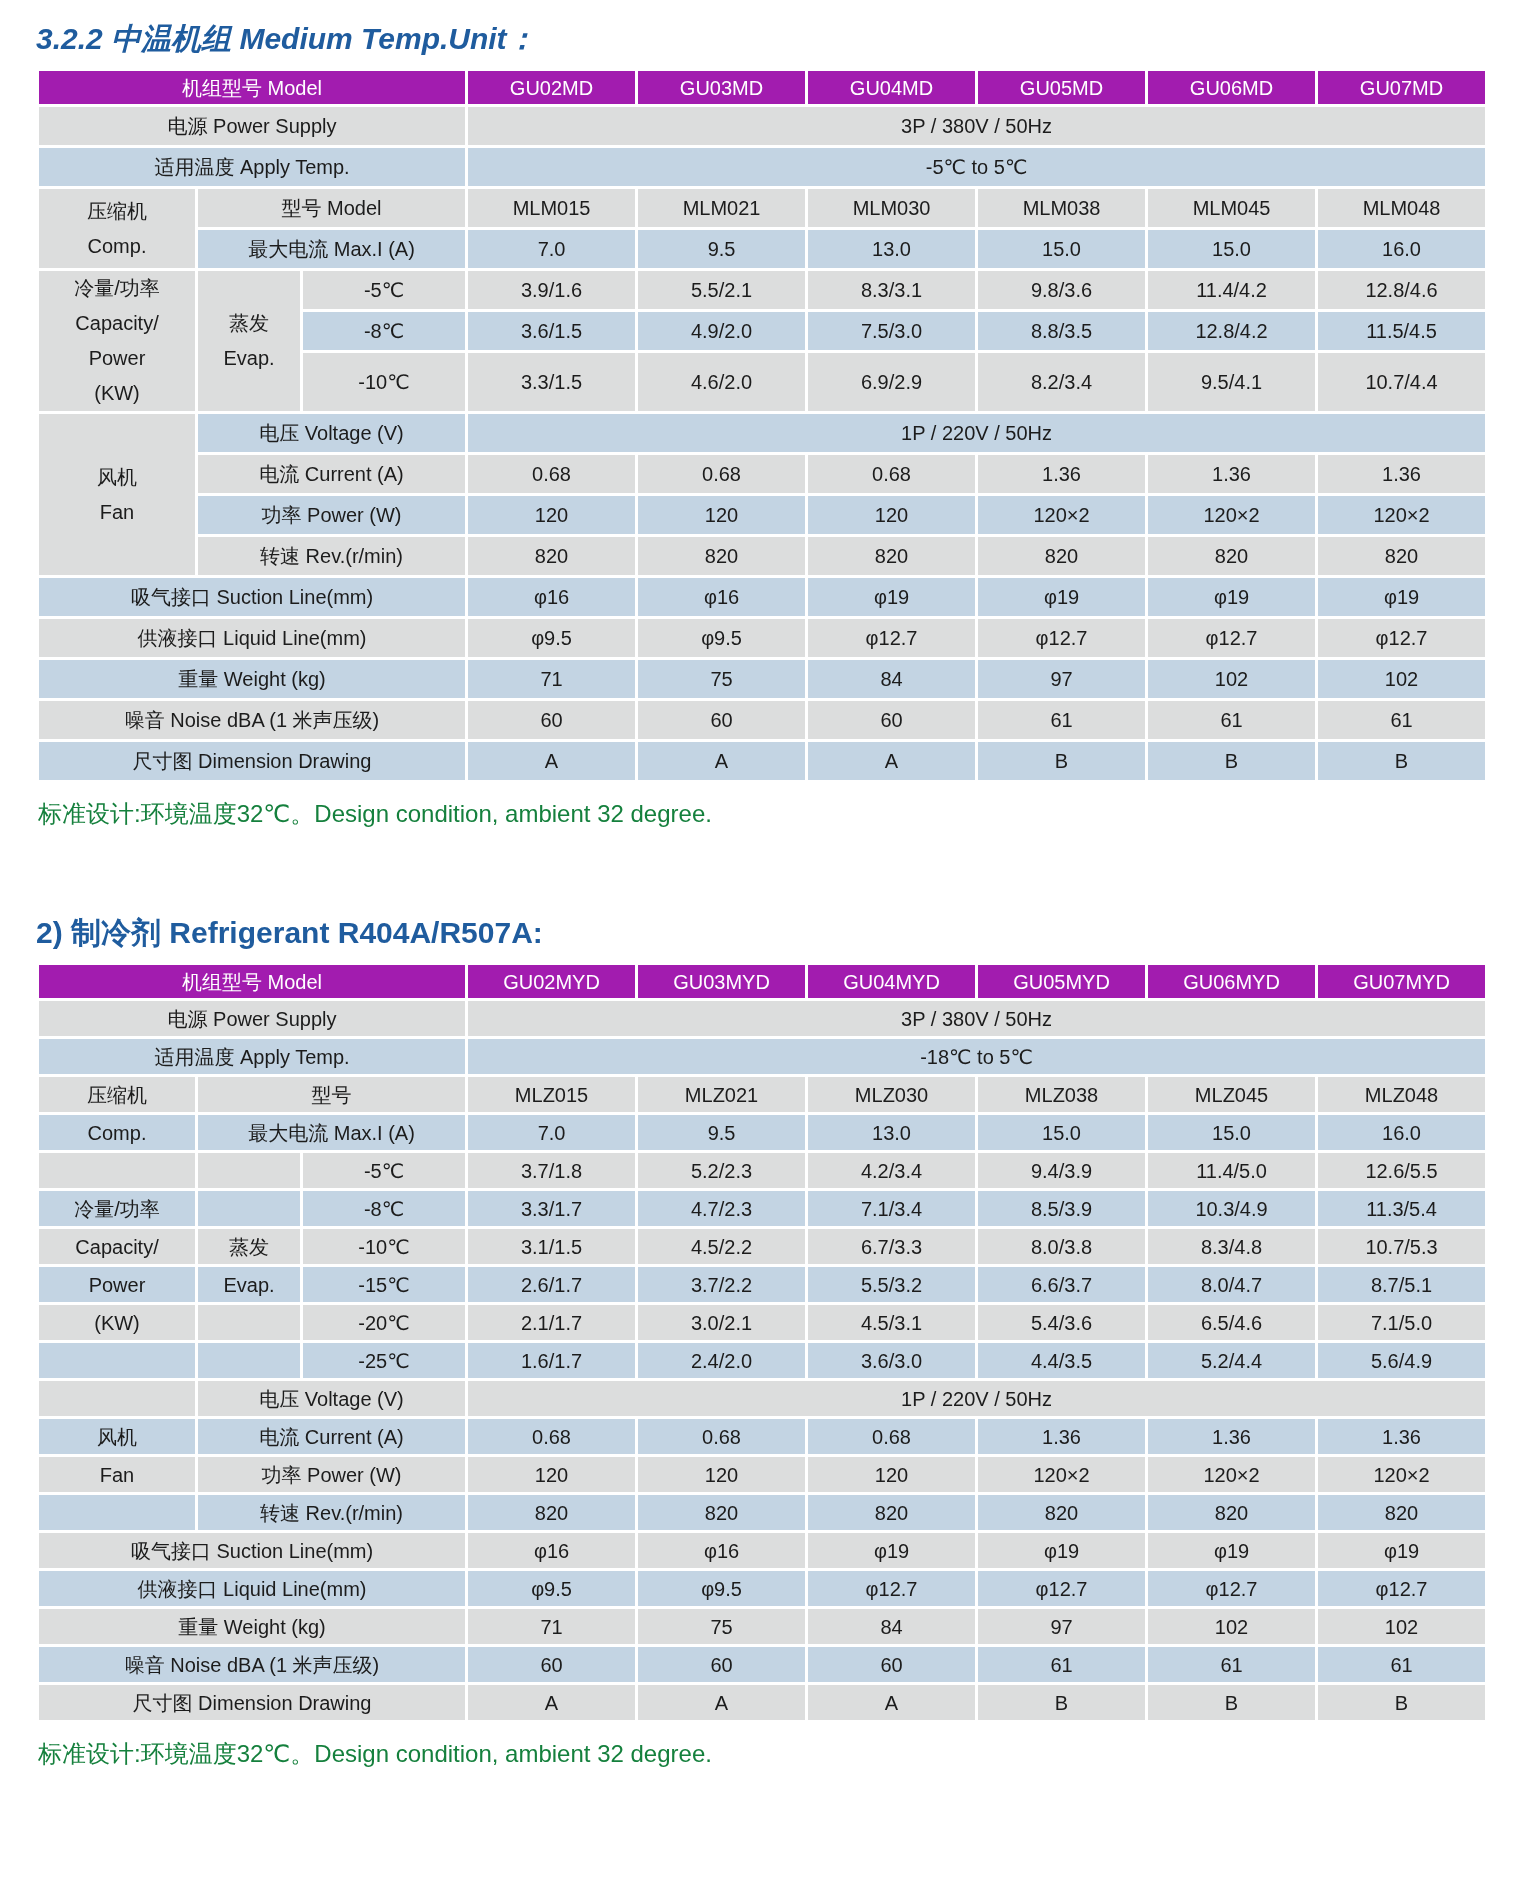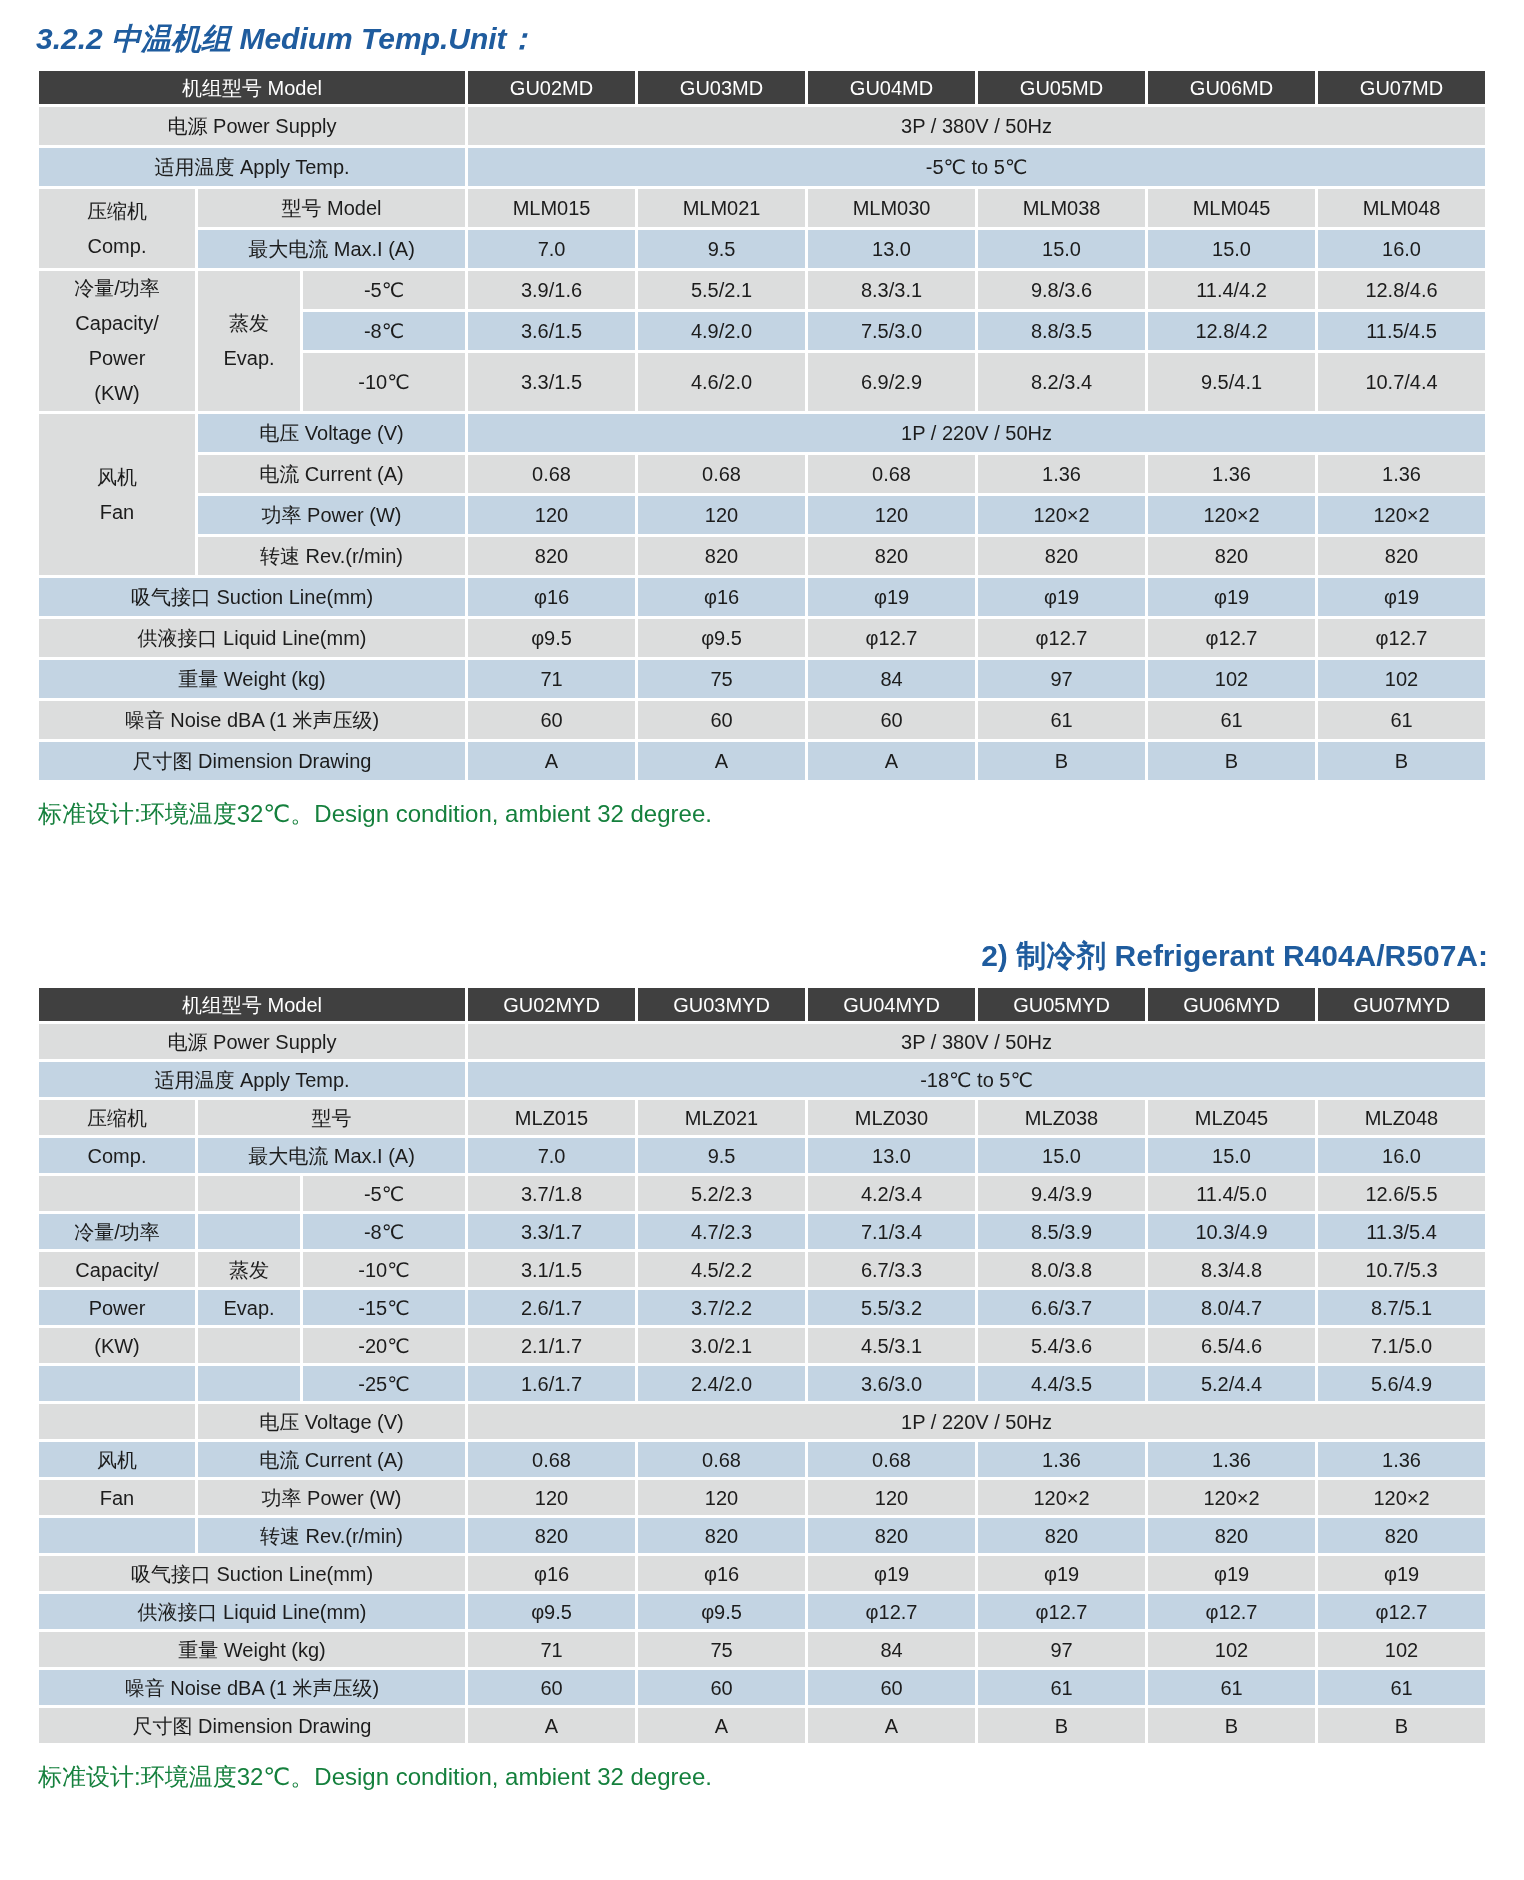--- a/index.html
+++ b/index.html
@@ -9,30 +9,30 @@
     color:#1c1c1c;overflow:hidden;
   }
   .page{position:relative;width:1524px;height:1880px;}
   .content{padding:20px 36px 0 36px;}
   .title{
     color:#1f5c9e;font-weight:bold;font-size:30px;line-height:38px;margin:0;font-style:italic;
   }
   .subtitle{
     color:#1f5c9e;font-weight:bold;font-size:30px;line-height:38px;margin:0;
   }
-  .subtitle.second{margin-top:108px;text-align:right;}
+  .subtitle.second{margin-top:85px;}
   table.spec{
     border-collapse:collapse;table-layout:fixed;width:1452px;margin-top:10px;
   }
   table.spec td{
     border:3px solid #ffffff;text-align:center;vertical-align:middle;
     font-size:20px;line-height:24px;padding:0 2px;overflow:hidden;
     white-space:nowrap;
   }
-  tr.shade-header td{background:#404040;color:#ffffff;}
+  tr.shade-header td{background:#a21caf;color:#ffffff;}
   tr.shade-gray td{background:#dcdddd;}
   tr.shade-blue td{background:#c3d4e3;}
   td.solid{background:#dcdddd !important;}
   td .cell-line{line-height:35px;}
   table.t1 tr{height:41px;}
   table.t1 tr.shade-header{height:36px;}
   table.t1 tr.tall{height:61px;}
   table.t2 tr{height:38px;}
   table.t2 tr.shade-header{height:36px;}
   .note{

